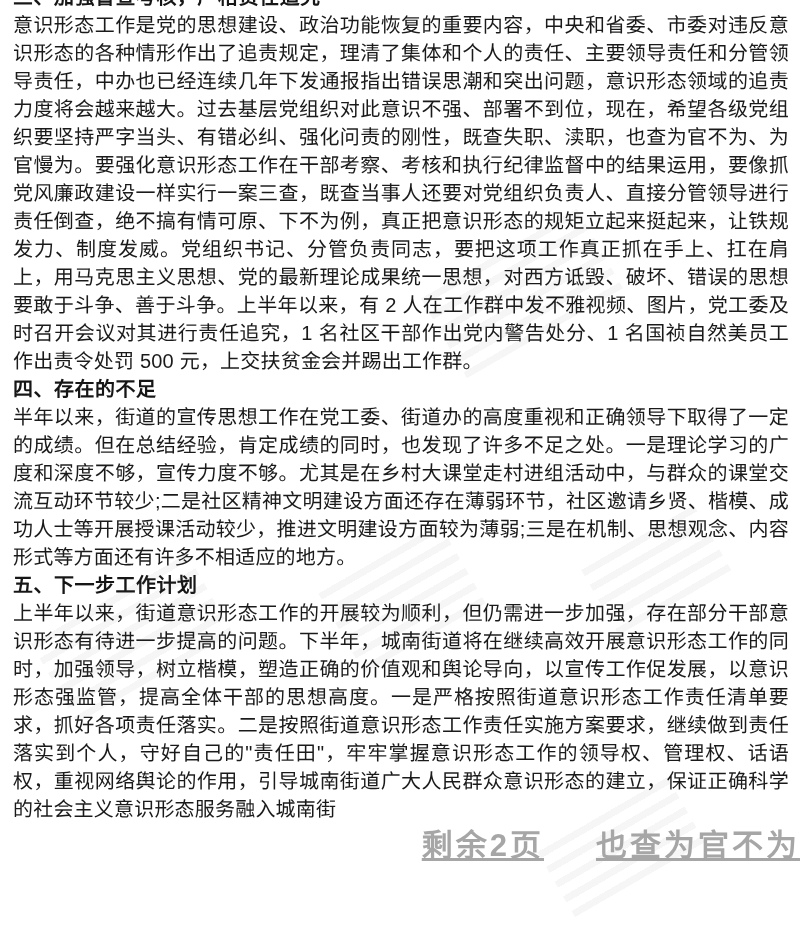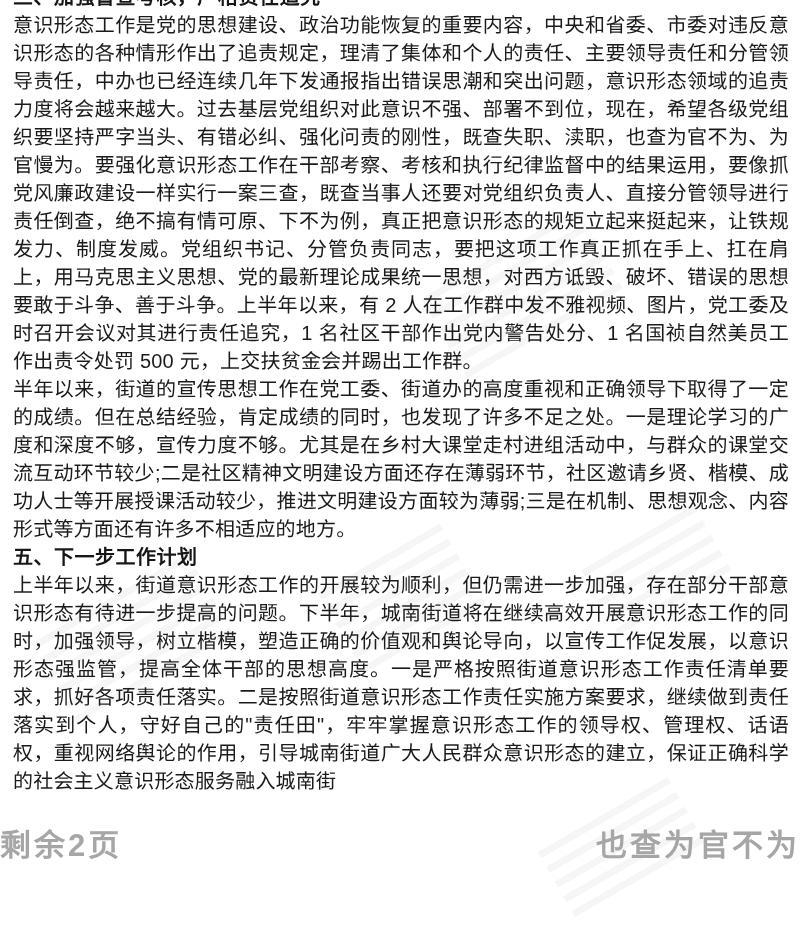--- a/index.html
+++ b/index.html
@@ -45,27 +45,28 @@
     color: #1a1a1a;
     letter-spacing: 0.2px;
     word-break: break-all;
   }
   .footer {
     position: absolute;
     top: 826px;
     left: 0;
     right: 0;
     display: flex;
-    justify-content: space-between;
-    gap: 20px;
+    justify-content: flex-end;
+    gap: 52px;
     font-size: 31px;
     line-height: 40px;
     color: #a6a6a6;
     letter-spacing: 3px;
     font-weight: bold;
+    text-decoration: underline;
   }
   
   .wm {
     position: absolute;
     width: 180px;
     height: 100px;
     background: repeating-linear-gradient(
       0deg,
       rgba(90, 90, 90, 0.055) 0 7px,
       transparent 7px 17px
@@ -87,20 +88,21 @@
   <div class="wm wm1"></div>
   <div class="wm wm2"></div>
   <div class="wm wm3"></div>
   <div class="wm wm4"></div>
   <div class="wm wm5"></div>
 
   <h3 class="heading cut-top">三、加强督查考核，严格责任追究</h3>
 
   <p class="para">意识形态工作是党的思想建设、政治功能恢复的重要内容，中央和省委、市委对违反意识形态的各种情形作出了追责规定，理清了集体和个人的责任、主要领导责任和分管领导责任，中办也已经连续几年下发通报指出错误思潮和突出问题，意识形态领域的追责力度将会越来越大。过去基层党组织对此意识不强、部署不到位，现在，希望各级党组织要坚持严字当头、有错必纠、强化问责的刚性，既查失职、渎职，也查为官不为、为官慢为。要强化意识形态工作在干部考察、考核和执行纪律监督中的结果运用，要像抓党风廉政建设一样实行一案三查，既查当事人还要对党组织负责人、直接分管领导进行责任倒查，绝不搞有情可原、下不为例，真正把意识形态的规矩立起来挺起来，让铁规发力、制度发威。党组织书记、分管负责同志，要把这项工作真正抓在手上、扛在肩上，用马克思主义思想、党的最新理论成果统一思想，对西方诋毁、破坏、错误的思想要敢于斗争、善于斗争。上半年以来，有 2 人在工作群中发不雅视频、图片，党工委及时召开会议对其进行责任追究，1 名社区干部作出党内警告处分、1 名国祯自然美员工作出责令处罚 500 元，上交扶贫金会并踢出工作群。</p>
 
+  <h3 class="heading">四、存在的不足</h3>
 
   <p class="para">半年以来，街道的宣传思想工作在党工委、街道办的高度重视和正确领导下取得了一定的成绩。但在总结经验，肯定成绩的同时，也发现了许多不足之处。一是理论学习的广度和深度不够，宣传力度不够。尤其是在乡村大课堂走村进组活动中，与群众的课堂交流互动环节较少;二是社区精神文明建设方面还存在薄弱环节，社区邀请乡贤、楷模、成功人士等开展授课活动较少，推进文明建设方面较为薄弱;三是在机制、思想观念、内容形式等方面还有许多不相适应的地方。</p>
 
   <h3 class="heading">五、下一步工作计划</h3>
 
   <p class="para">上半年以来，街道意识形态工作的开展较为顺利，但仍需进一步加强，存在部分干部意识形态有待进一步提高的问题。下半年，城南街道将在继续高效开展意识形态工作的同时，加强领导，树立楷模，塑造正确的价值观和舆论导向，以宣传工作促发展，以意识形态强监管，提高全体干部的思想高度。一是严格按照街道意识形态工作责任清单要求，抓好各项责任落实。二是按照街道意识形态工作责任实施方案要求，继续做到责任落实到个人，守好自己的"责任田"，牢牢掌握意识形态工作的领导权、管理权、话语权，重视网络舆论的作用，引导城南街道广大人民群众意识形态的建立，保证正确科学的社会主义意识形态服务融入城南街</p>
 
   <div class="footer">
     <span>剩余2页</span>
     <span>也查为官不为</span>

